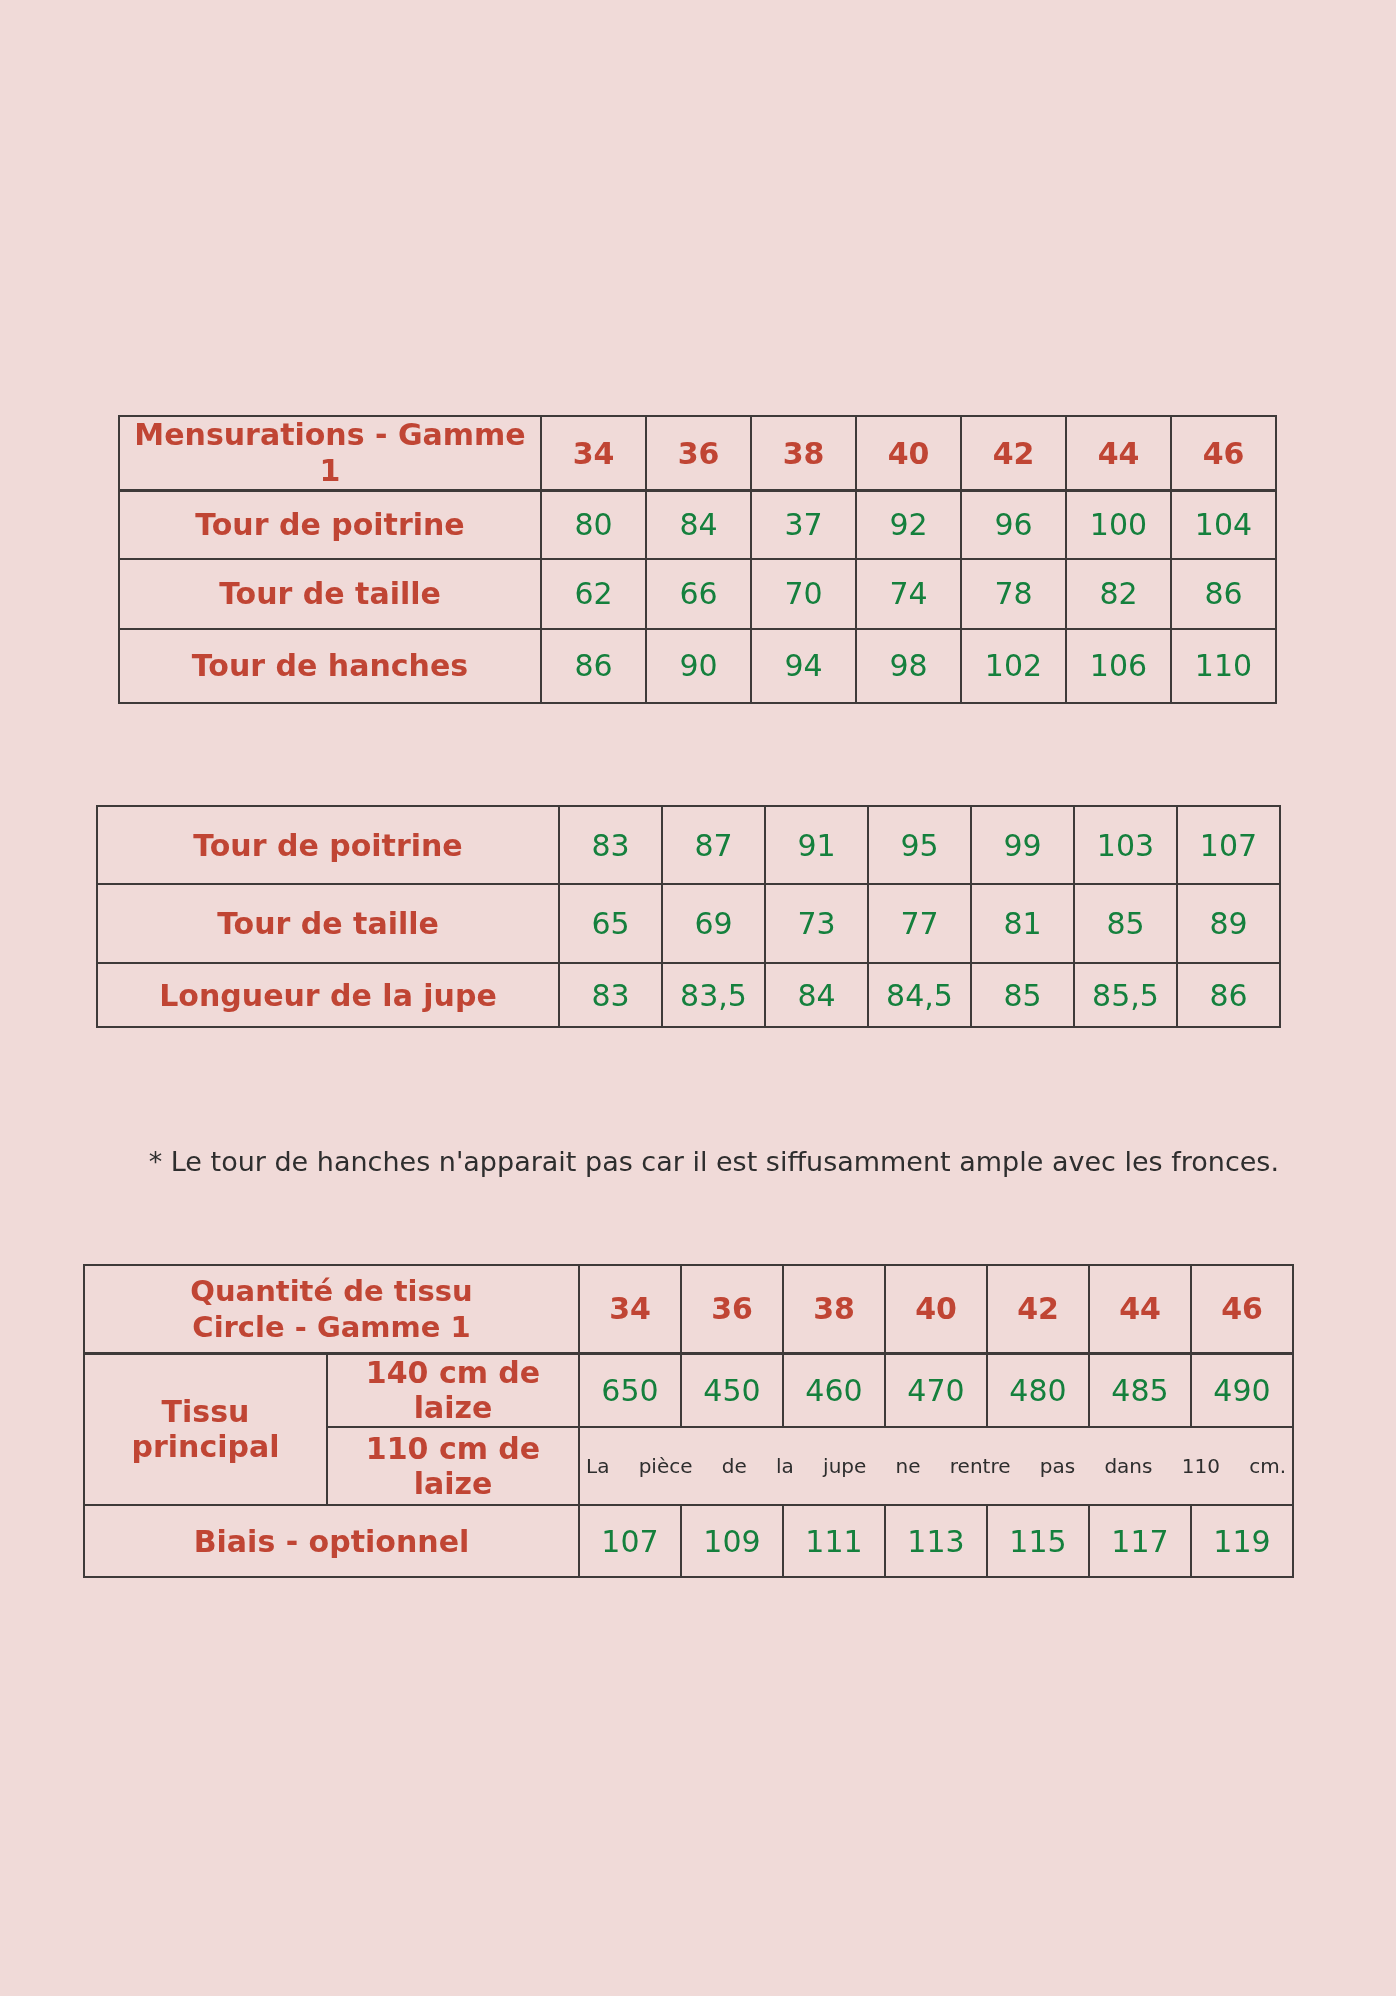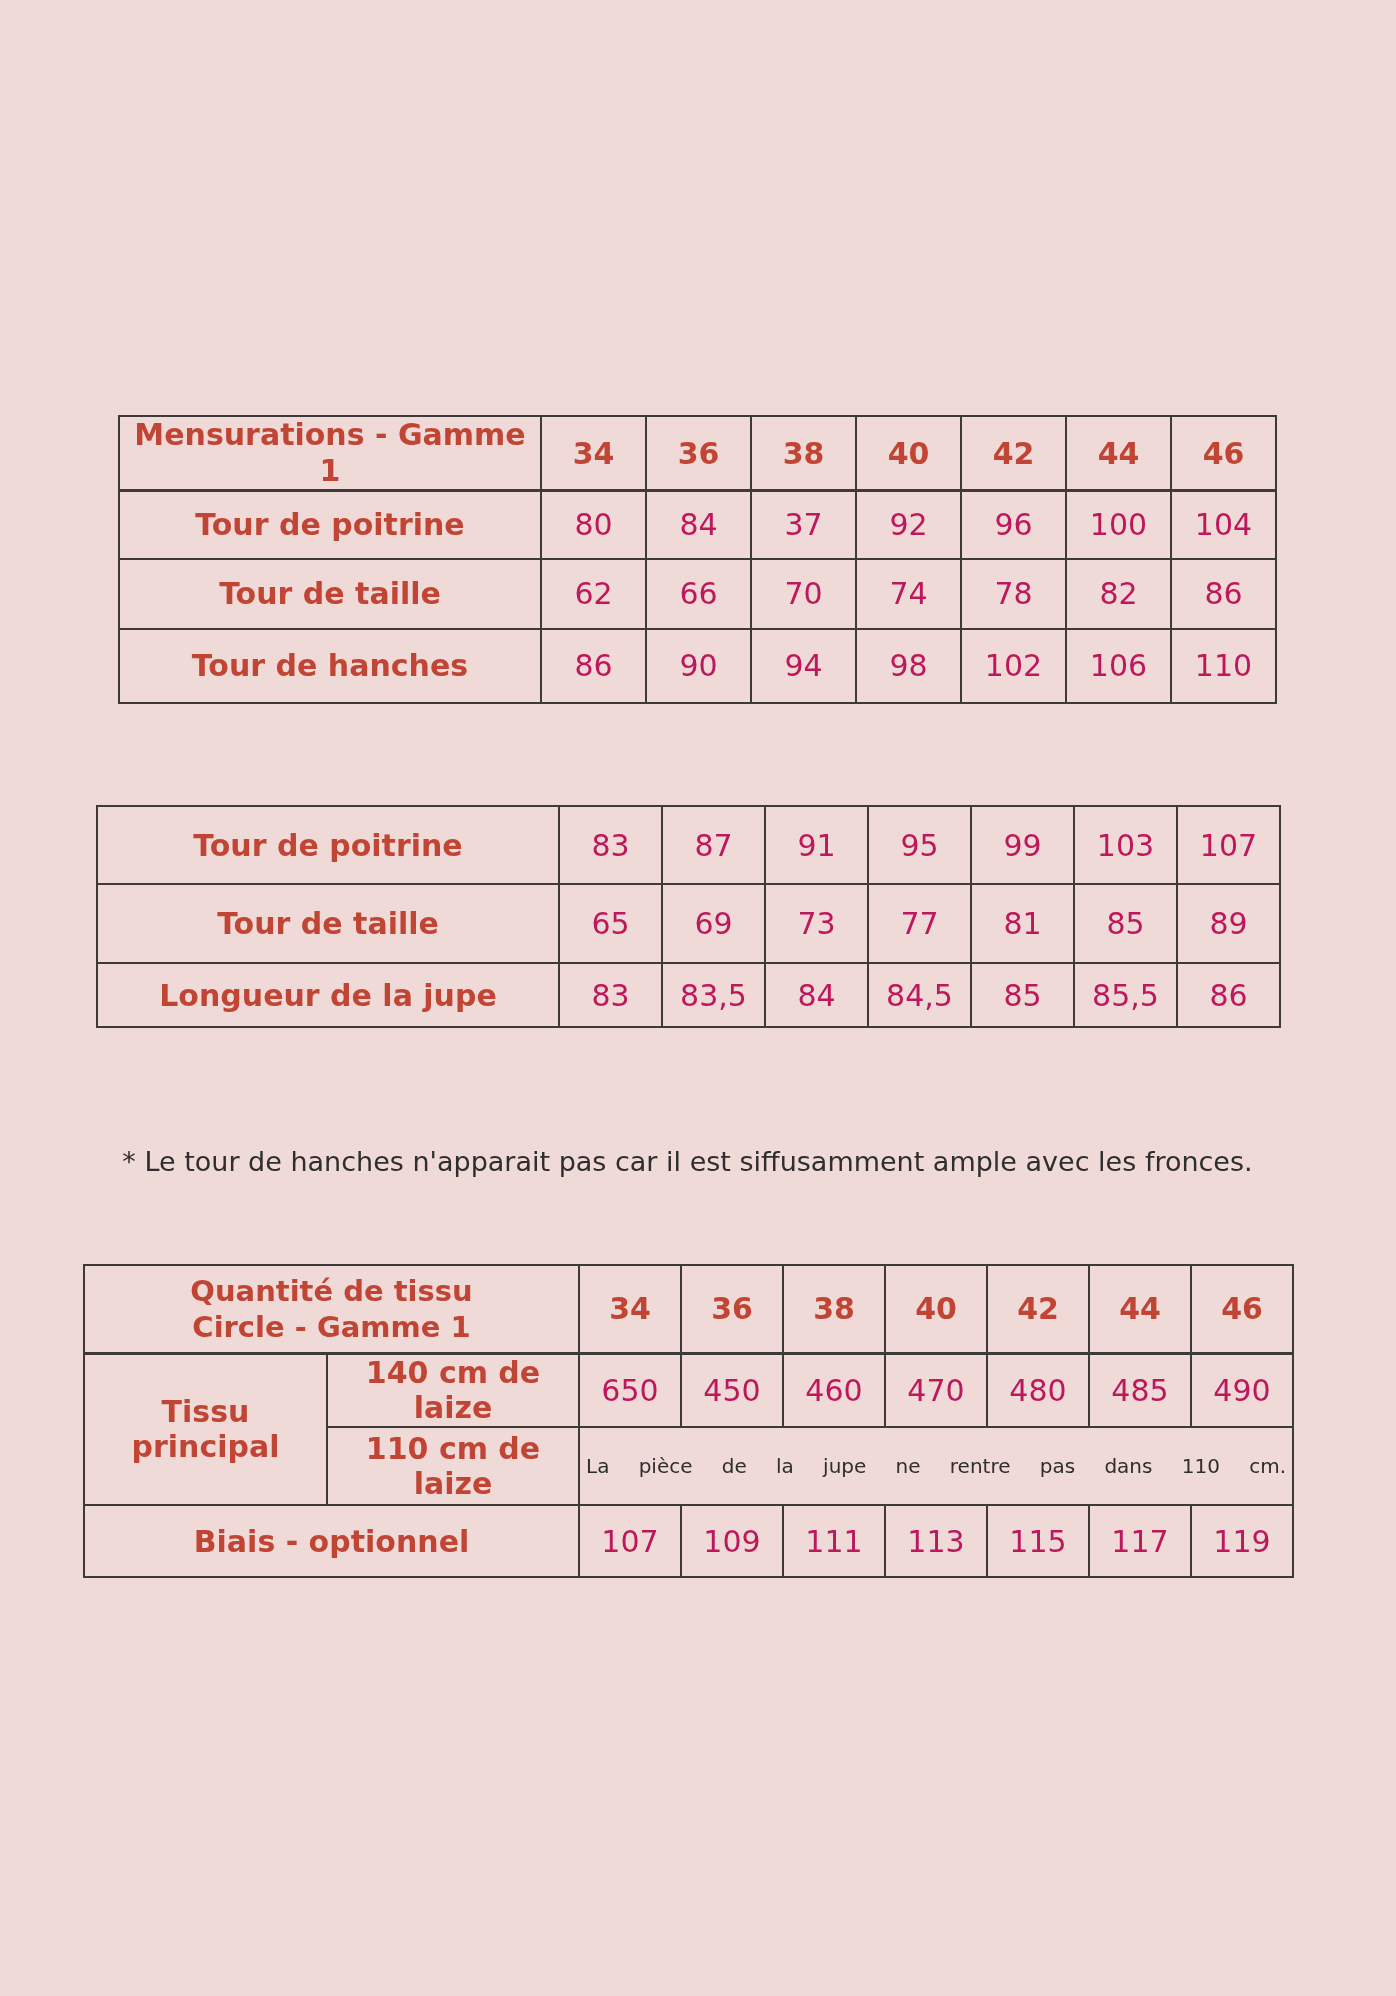--- a/index.html
+++ b/index.html
@@ -17,34 +17,34 @@
   }
   td {
     border:2px solid #3e3a39;
     text-align:center;
     vertical-align:middle;
     padding:0;
     overflow:hidden;
   }
   .hsep td { border-bottom-width:3px; }
   .red  { color:#c04534; font-weight:600; }
-  .num  { color:#be185d; font-weight:400; font-size:30px; }
+  .num  { color:#15803d; font-weight:400; font-size:30px; }
   .title-cell { font-size:30px; line-height:1.2; }
   .size-cell  { font-size:30px; }
   .label-cell { font-size:30px; }
   .two-line { font-size:29px; line-height:1.25; }
   .msg-cell {
     font-size:20px; color:#2e2e2e;
     text-align:justify; text-align-last:justify;
     padding:0 6px;
   }
   .footnote {
     position:absolute;
     left:96px; top:1146px; width:1183px;
-    text-align:center;
+    text-align:right;
     font-size:27px; color:#2e2e2e;
     white-space:nowrap;
   }
 </style>
 </head>
 <body>
 
 <div class="page">
 
   <table style="left:118px; top:415px;">

